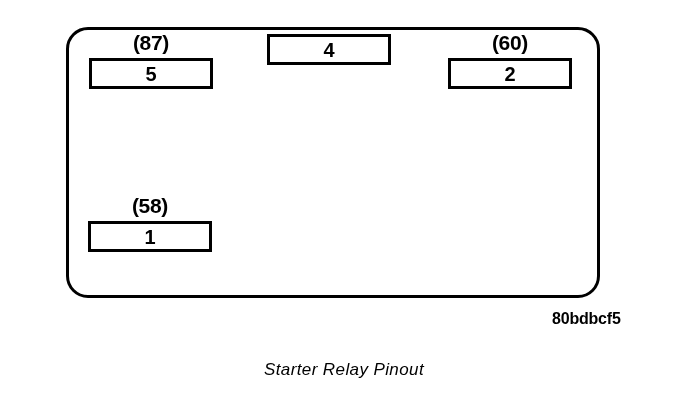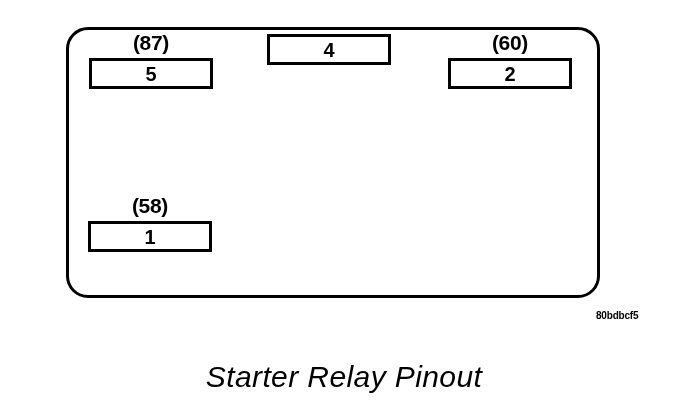--- a/index.html
+++ b/index.html
@@ -67,35 +67,35 @@
 
   
   .t-87  { left: 89px;  top: 31px; }
   .t-87a { left: 267px; top: 31px; }
   .t-85  { left: 448px; top: 31px; }
   .t-86  { left: 88px;  top: 194px; }
   .t-30  { left: 448px; top: 194px; }
 
   .watermark {
     position: absolute;
-    left: 596px;
+    left: 552px;
     top: 310px;
-    font-size: 10px;
+    font-size: 16px;
     font-weight: bold;
     letter-spacing: -0.2px;
     white-space: nowrap;
   }
 
   .caption {
     position: absolute;
     left: 0;
     top: 360px;
     width: 688px;
     text-align: center;
-    font-size: 30px;
+    font-size: 17px;
     font-style: italic;
     font-weight: normal;
     letter-spacing: 0.4px;
   }
 </style>
 </head>
 <body>
 
 <div id="stage">
 

